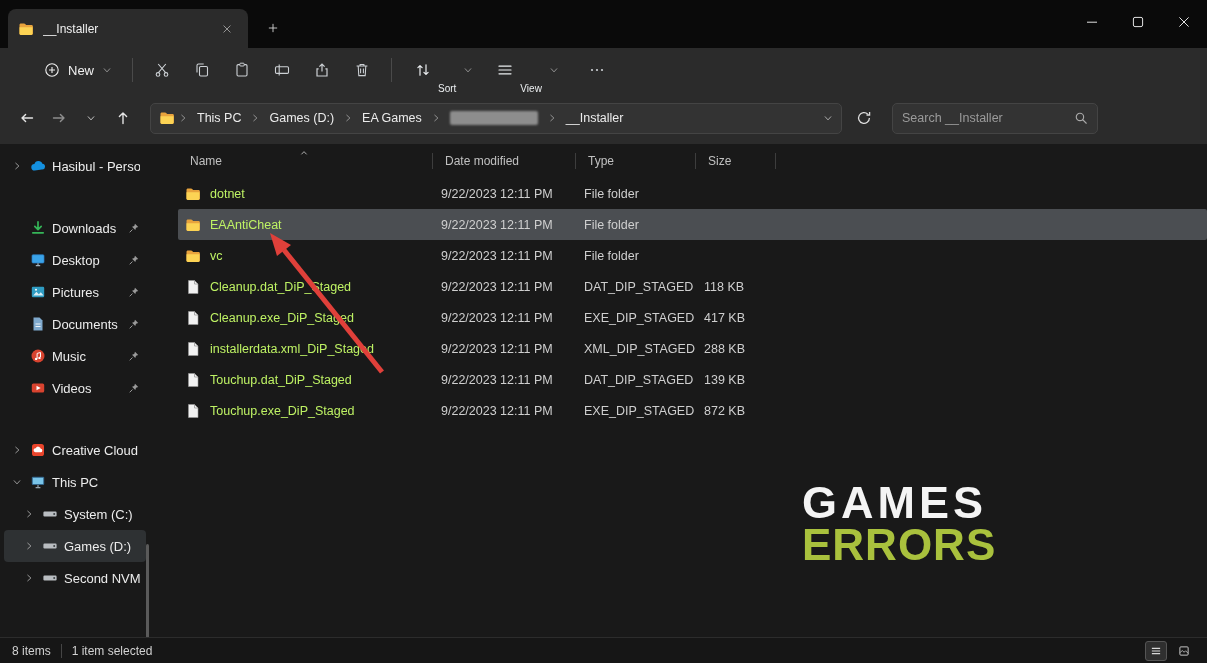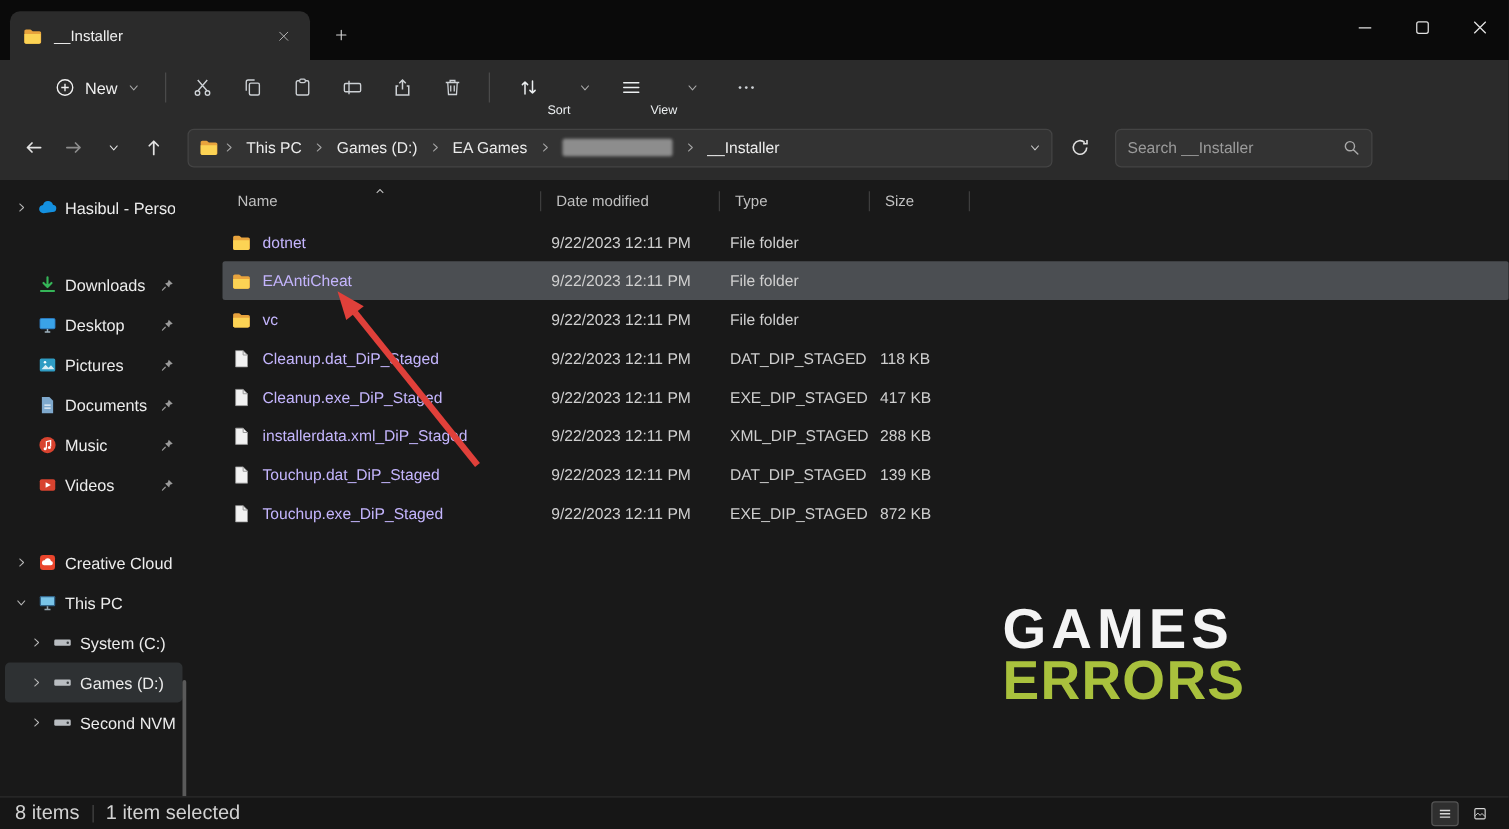--- a/index.html
+++ b/index.html
@@ -70,35 +70,35 @@
   
   .content { position:absolute; left:150px; top:0; right:0; bottom:0; }
   .grid { display:grid; grid-template-columns:255px 143px 120px 80px; }
   .list-header { position:relative; margin:4px 0 0 28px; height:26px; align-items:center; }
   .hcell { position:relative; font-size:12px; color:#c0c0c0; padding-left:12px; height:100%; display:flex; align-items:center; }
   .hcell::after { content:""; position:absolute; right:0; top:5px; bottom:5px; width:1px; background:#3d3d3d; }
   .sort-caret { position:absolute; left:120px; top:-1px; color:#bdbdbd; }
   .rows { margin-left:28px; margin-top:4px; }
   .row { height:31px; align-items:center; font-size:12.5px; border-radius:2px; }
   .row.selected { background:#4b4e52; }
-  .cell-name { display:flex; align-items:center; gap:9px; padding-left:7px; color:#c4b5fd; white-space:nowrap; overflow:hidden; }
+  .cell-name { display:flex; align-items:center; gap:9px; padding-left:7px; color:#bef264; white-space:nowrap; overflow:hidden; }
   .cell { color:#cfcfcf; padding-left:8px; white-space:nowrap; overflow:hidden; }
   .cell.size { text-align:left; padding-right:10px; }
 
   
   .watermark { position:absolute; left:802px; top:338px; line-height:0.94; font-weight:bold; user-select:none; }
   .wm-top { font-size:45px; letter-spacing:4px; color:#f4f4f4; }
   .wm-bottom { font-size:44px; letter-spacing:1px; color:#a9c13d; }
 
   
   .annotation { position:absolute; inset:0; pointer-events:none; z-index:40; }
 
   
   .statusbar { position:absolute; left:0; bottom:0; right:0; height:26px; background:#161616; border-top:1px solid #2c2c2c;
-               display:flex; align-items:center; padding:0 12px; gap:10px; font-size:16px; color:#d2d2d2; }
+               display:flex; align-items:center; padding:0 12px; gap:10px; font-size:12px; color:#d2d2d2; }
   .status-sep { width:1px; height:14px; background:#454545; }
   .status-views { margin-left:auto; display:flex; align-items:center; gap:6px; }
   .view-btn { width:22px; height:20px; display:flex; align-items:center; justify-content:center; color:#d8d8d8; border-radius:3px; }
   .view-btn.active { background:#2f2f2f; border:1px solid #555555; }
 </style>
 </head>
 <body>
 
 <svg width="0" height="0" style="position:absolute">
   <defs>

